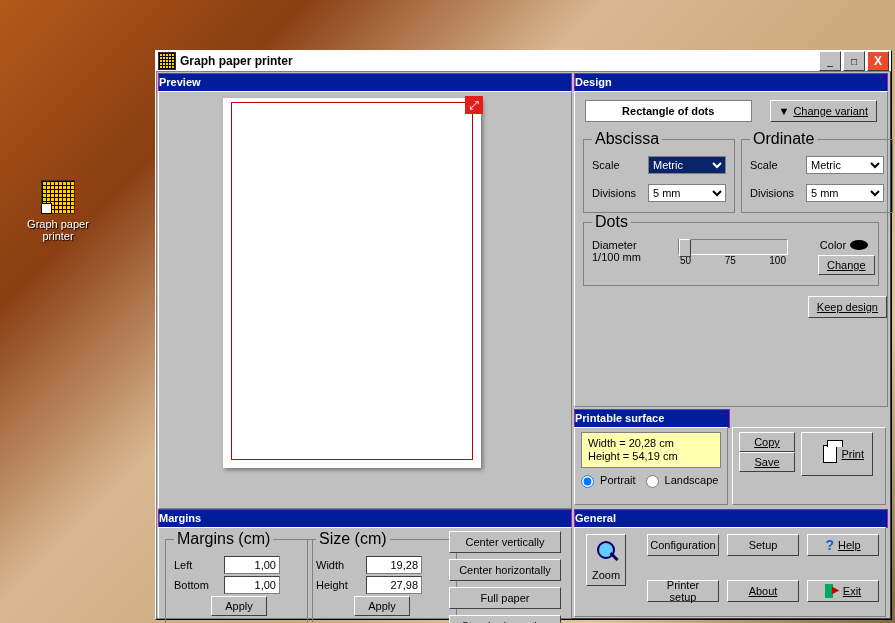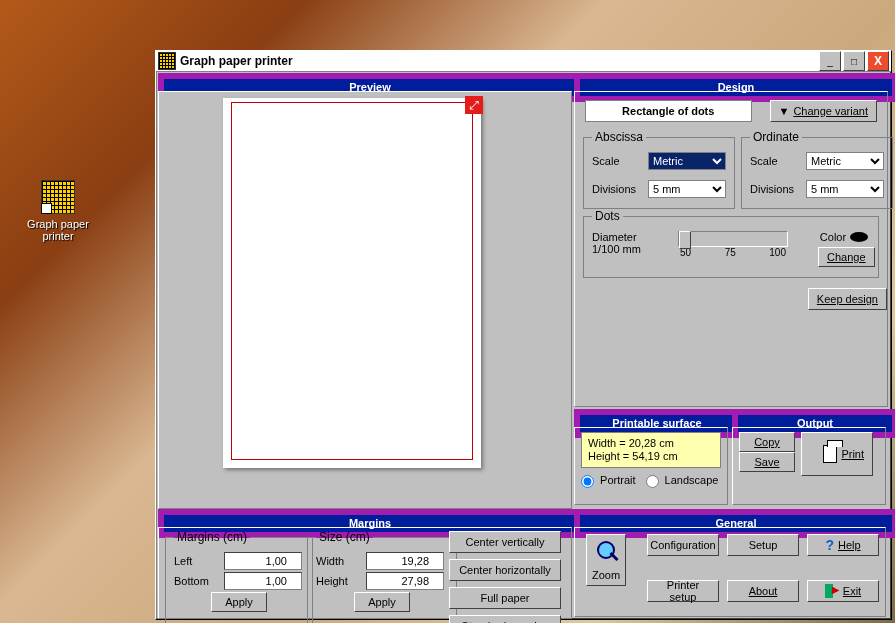--- a/index.html
+++ b/index.html
@@ -23,44 +23,44 @@
     background-image:repeating-linear-gradient(#000 0 1px,transparent 1px 3px),repeating-linear-gradient(90deg,#000 0 1px,transparent 1px 3px);}
   .titlebar .title{font-weight:bold;font-size:12px;flex:1;}
   .titlebar .btns{display:flex;gap:2px;}
   .winbtn{width:20px;height:18px;border:1px solid #404040;border-top-color:#fff;border-left-color:#fff;background:#c0c0c0;
     display:flex;align-items:center;justify-content:center;font-size:10px;font-family:Arial;}
   .winbtn.close{background:#ed4b2e;color:#fff;font-weight:bold;font-size:12px;}
 
   .content{position:absolute;top:22px;left:2px;right:2px;bottom:2px;}
 
   
-  .sect-head{background:#001e9c;color:#fff;font-weight:bold;text-align:center;height:17px;line-height:17px;border:6px solid #a21caf;}
+  .sect-head{background:#001e9c;color:#fff;font-weight:bold;height:17px;line-height:17px;border:1px solid #a21caf;}
 
   
   .preview-head{position:absolute;left:0;top:0;width:412px;}
   .preview-body{position:absolute;left:0;top:18px;width:412px;height:416px;background:#c0c0c0;}
   .paper{position:absolute;left:64px;top:6px;width:258px;height:370px;background:#fff;box-shadow:2px 2px 4px rgba(0,0,0,.4);}
   .dotarea{position:absolute;left:8px;top:4px;right:8px;bottom:8px;border:1px solid #c00000;
     background-image:radial-gradient(#303030 0.6px,transparent 0.6px);background-size:6px 6px;}
   .paper .resize{position:absolute;right:-2px;top:-2px;width:18px;height:18px;background:#e51c1c;color:#fff;
     display:flex;align-items:center;justify-content:center;font-size:12px;}
 
   
   .outline-head{position:absolute;left:0;top:436px;width:412px;}
   .outline-body{position:absolute;left:0;top:454px;width:412px;height:90px;}
 
   fieldset{border:1px solid #808080;border-radius:0;margin:0;padding:6px 8px 8px;}
-  legend{padding:0 3px;font-size:12px;}
+  legend{padding:0 3px;font-size:16px;}
 
   .outline-body .margins{position:absolute;left:6px;top:2px;width:130px;height:80px;}
   .outline-body .sizebox{position:absolute;left:148px;top:2px;width:132px;height:80px;}
   .row{display:flex;align-items:center;margin:2px 0;gap:6px;}
   .row label{width:44px;}
   input.txt{width:48px;height:16px;border:1px solid #808080;border-top-color:#404040;border-left-color:#404040;background:#fff;
-    font:11px Arial;text-align:right;padding:0 14px;}
+    font:11px Arial;text-align:right;padding:0 3px;}
   select.combo{height:18px;border:1px solid #808080;background:#fff;font:11px Arial;}
   select.hl{background:#0a246a;color:#fff;}
 
   .btn{min-width:72px;height:22px;border:1px solid #404040;border-top-color:#fff;border-left-color:#fff;background:#c0c0c0;
     font:11px "MS Sans Serif",Arial;padding:0 8px;cursor:default;display:inline-flex;align-items:center;justify-content:center;gap:4px;}
   .btn.small{min-width:56px;height:20px;}
   .btn .u{text-decoration:underline;}
 
   .outline-body .btncol{position:absolute;left:290px;top:0;width:116px;}
   .outline-body .btncol .btn{width:112px;margin:3px 0;min-width:0;justify-content:center;}
@@ -284,21 +284,20 @@
           <input type="radio" name="orient" checked="" style="">
           <span>Portrait</span>
         </label>
         <label>
           <input type="radio" name="orient" style="">
           <span>Landscape</span>
         </label>
       </div>
     </div>
 
-    <div class="sect-head output-head">Output</div>
     <div class="output-body sect-outline">
       <div class="col">
         <button class="btn small">
             <span class="u">Copy</span>
           </button>
         <button class="btn small">
             <span class="u">Save</span>
           </button>
       </div>
       <button class="btn" style="height:44px;width:66px;flex-direction:row;padding-left:21px;">

